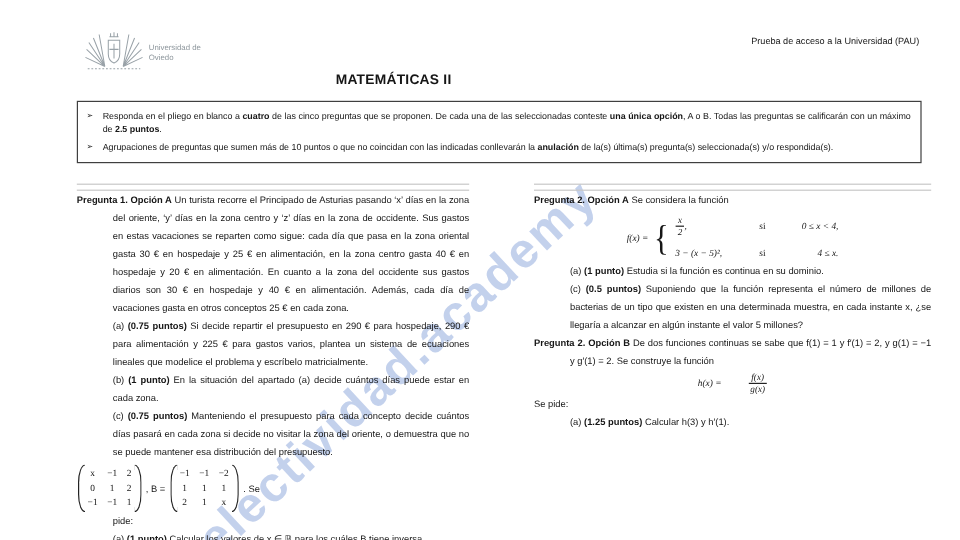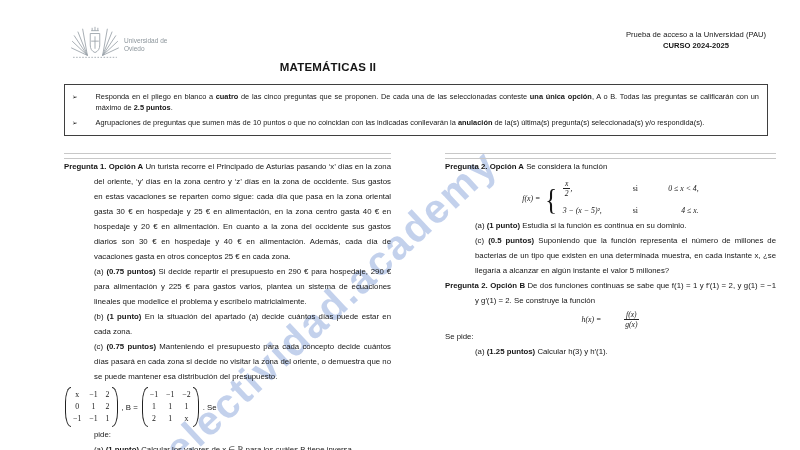--- a/index.html
+++ b/index.html
@@ -14,21 +14,21 @@
 
   
   .logo{position:absolute;left:70px;top:24px;}
   .logo-text{position:absolute;left:124px;top:37px;font-size:6.5px;line-height:8px;color:#8d969c;}
   .head-right{position:absolute;right:34px;top:29px;text-align:center;font-size:7.6px;line-height:11px;}
   .head-right .b2{font-weight:bold;}
   .doc-title{position:absolute;left:0;top:61px;width:656px;text-align:center;font-weight:bold;font-size:11.5px;letter-spacing:.2px;}
 
   
   .instr-box{position:absolute;left:64px;top:84px;width:704px;box-sizing:border-box;border:1px solid #3f3f3f;padding:7px 8px 6px 7px;}
-  .instr-item{display:flex;gap:18px;margin:0;}
+  .instr-item{display:flex;gap:8px;margin:0;}
   .instr-item + .instr-item{margin-top:5px;}
   .instr-bullet{font-size:6.6px;line-height:10.5px;flex:0 0 auto;}
   .instr-text{font-size:7.4px;line-height:10.6px;text-align:justify;margin:0;}
   .b, b{font-weight:bold;}
 
   
   .col{position:absolute;top:150px;font-size:7.8px;line-height:15px;}
   .col-left{left:64px;width:327px;}
   .col-right{left:397px;width:331px;margin-left:48px;}
   .drule{height:4px;border-top:1.4px solid #c8c8c8;border-bottom:1.4px solid #c8c8c8;margin-top:3px;}
@@ -86,21 +86,20 @@
           <path d="M3 35 h46" stroke-dasharray="1.6 1.6"></path>
         </g>
       </svg>
     </div>
     <div class="logo-text">
       <div>Universidad de</div>
       <div>Oviedo</div>
     </div>
     <div class="head-right">
       <div class="b1">Prueba de acceso a la Universidad (PAU)</div>
-      <div class="b2">CURSO 2024-2025</div>
     </div>
     <div class="doc-title">MATEMÁTICAS II</div>
 
     <div class="instr-box">
       <div class="instr-item">
         <span class="instr-bullet">➢</span>
         <p class="instr-text"><span>Responda en el pliego en blanco a </span><span class="b">cuatro</span><span> de las cinco preguntas que se proponen. De cada una de las seleccionadas conteste </span><span class="b">una única opción</span><span>, A o B. Todas las preguntas se calificarán con un máximo de </span><span class="b">2.5 puntos</span><span>.</span></p>
       </div>
       <div class="instr-item">
         <span class="instr-bullet">➢</span>

